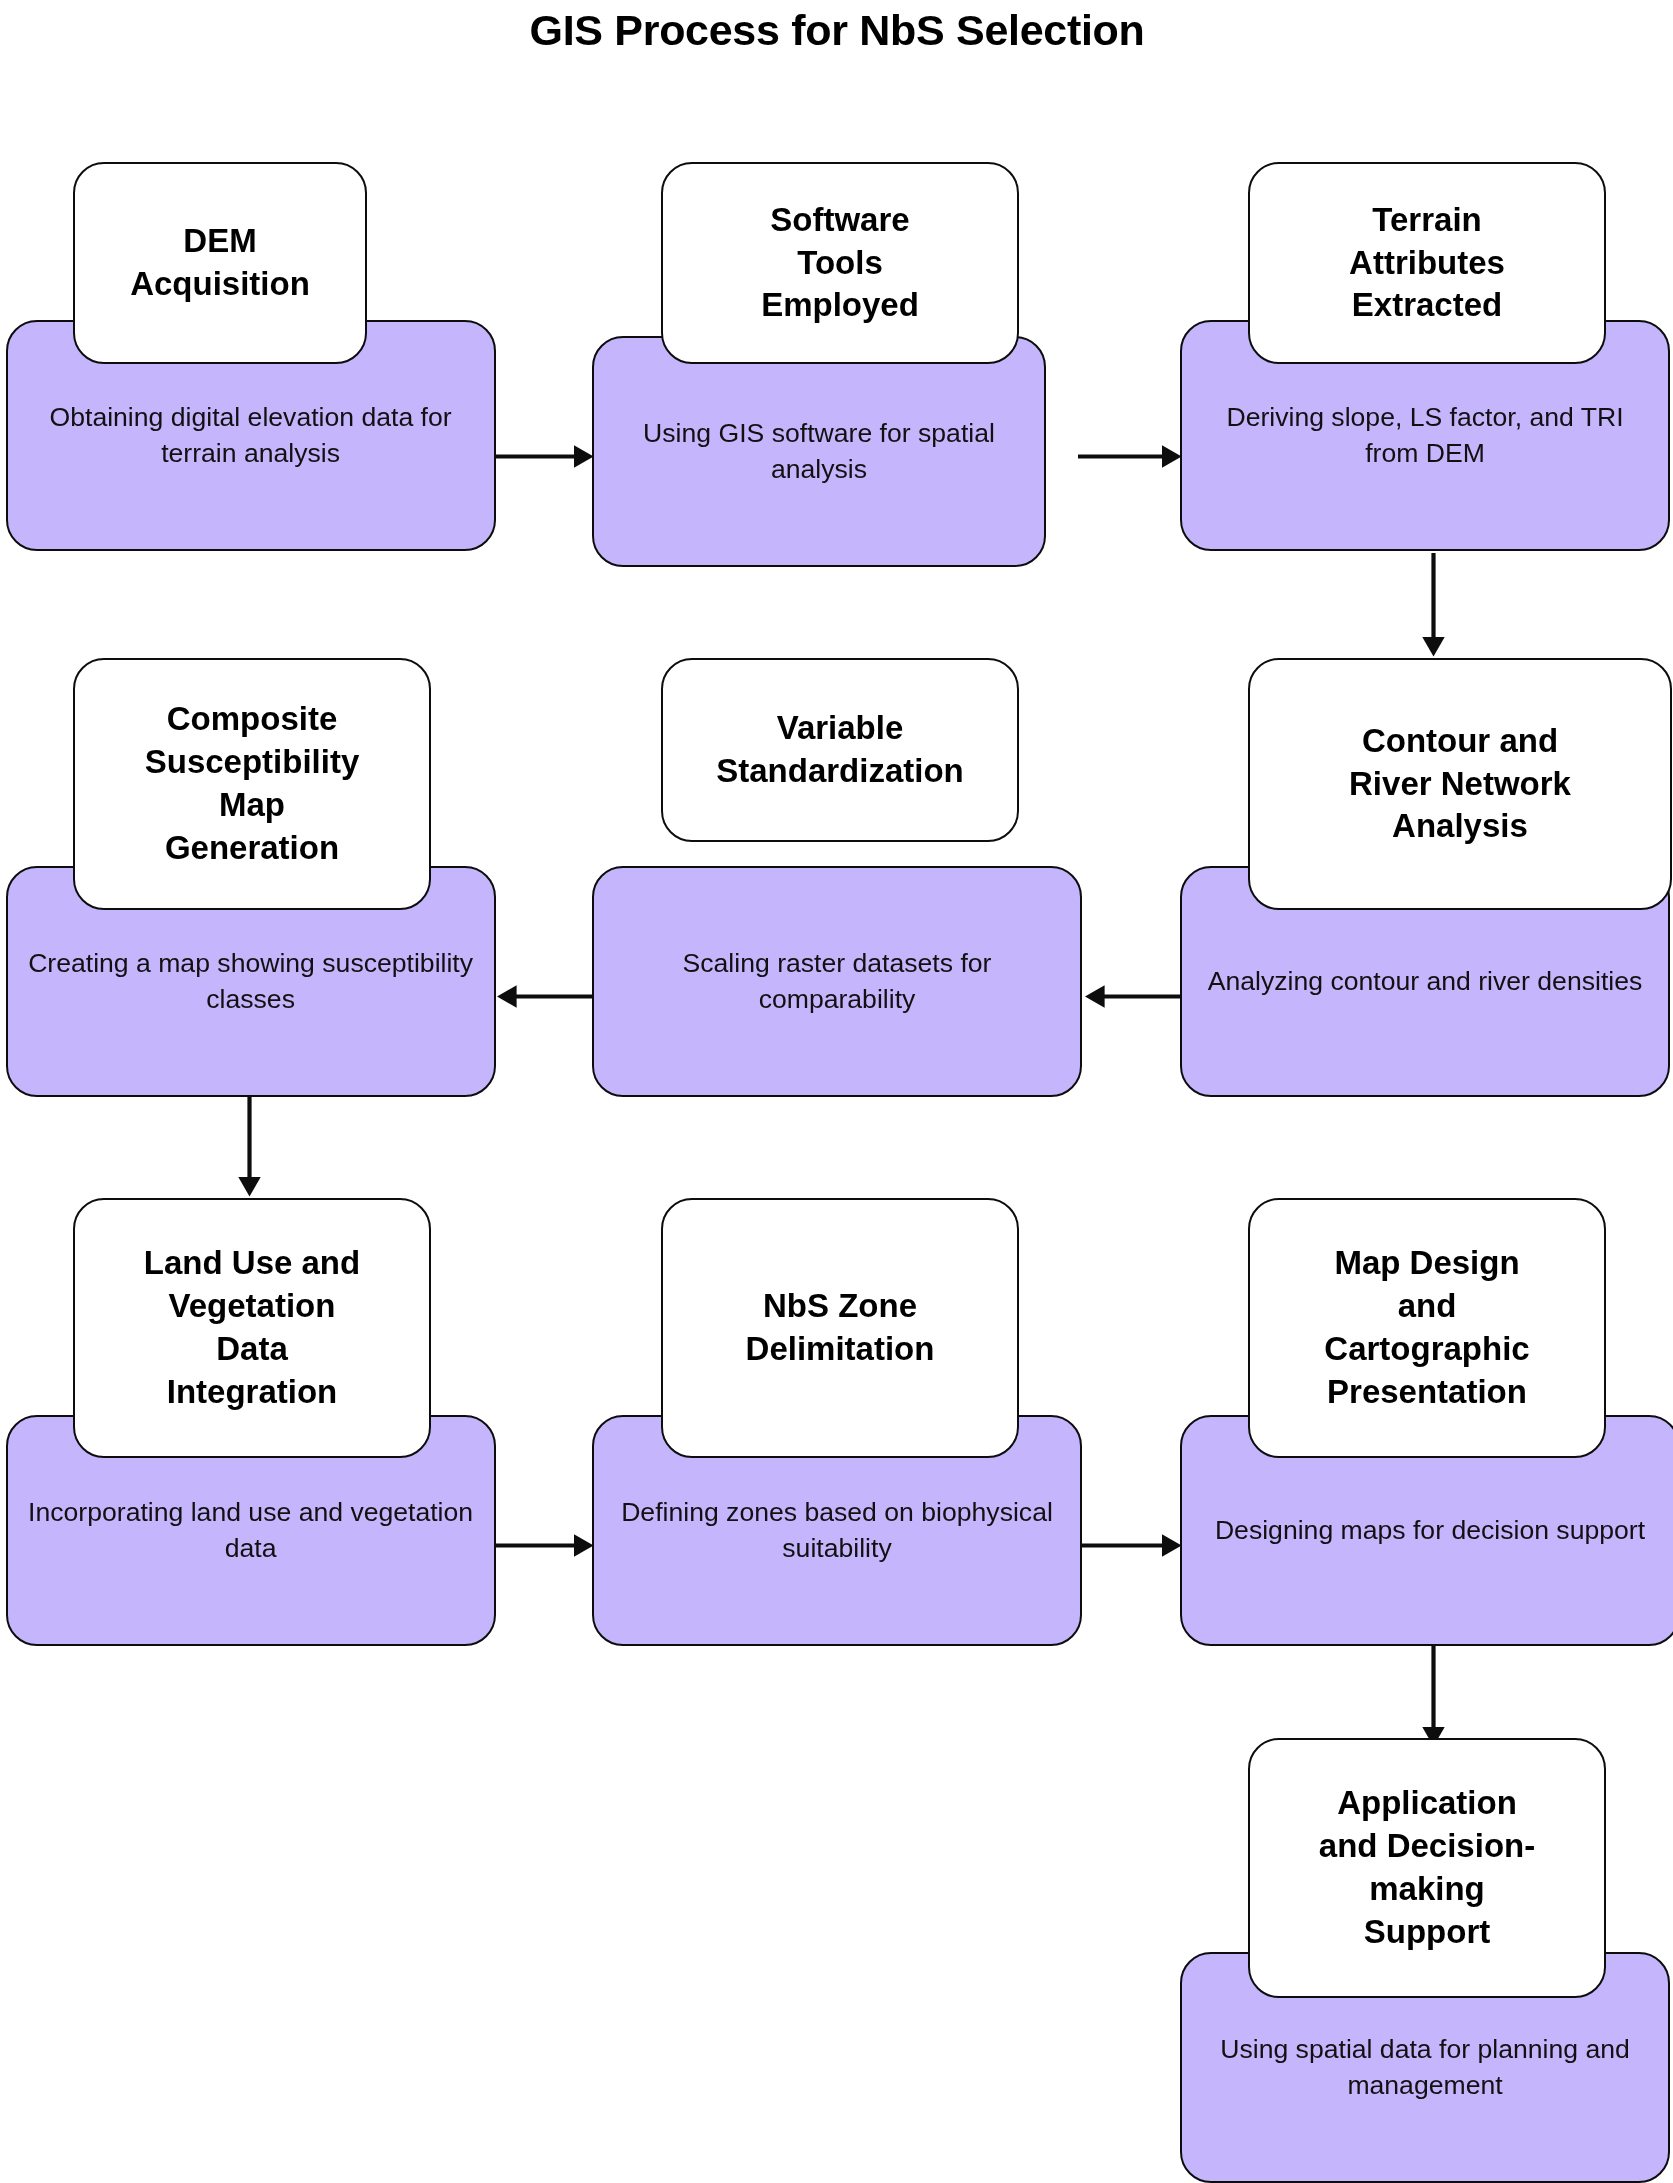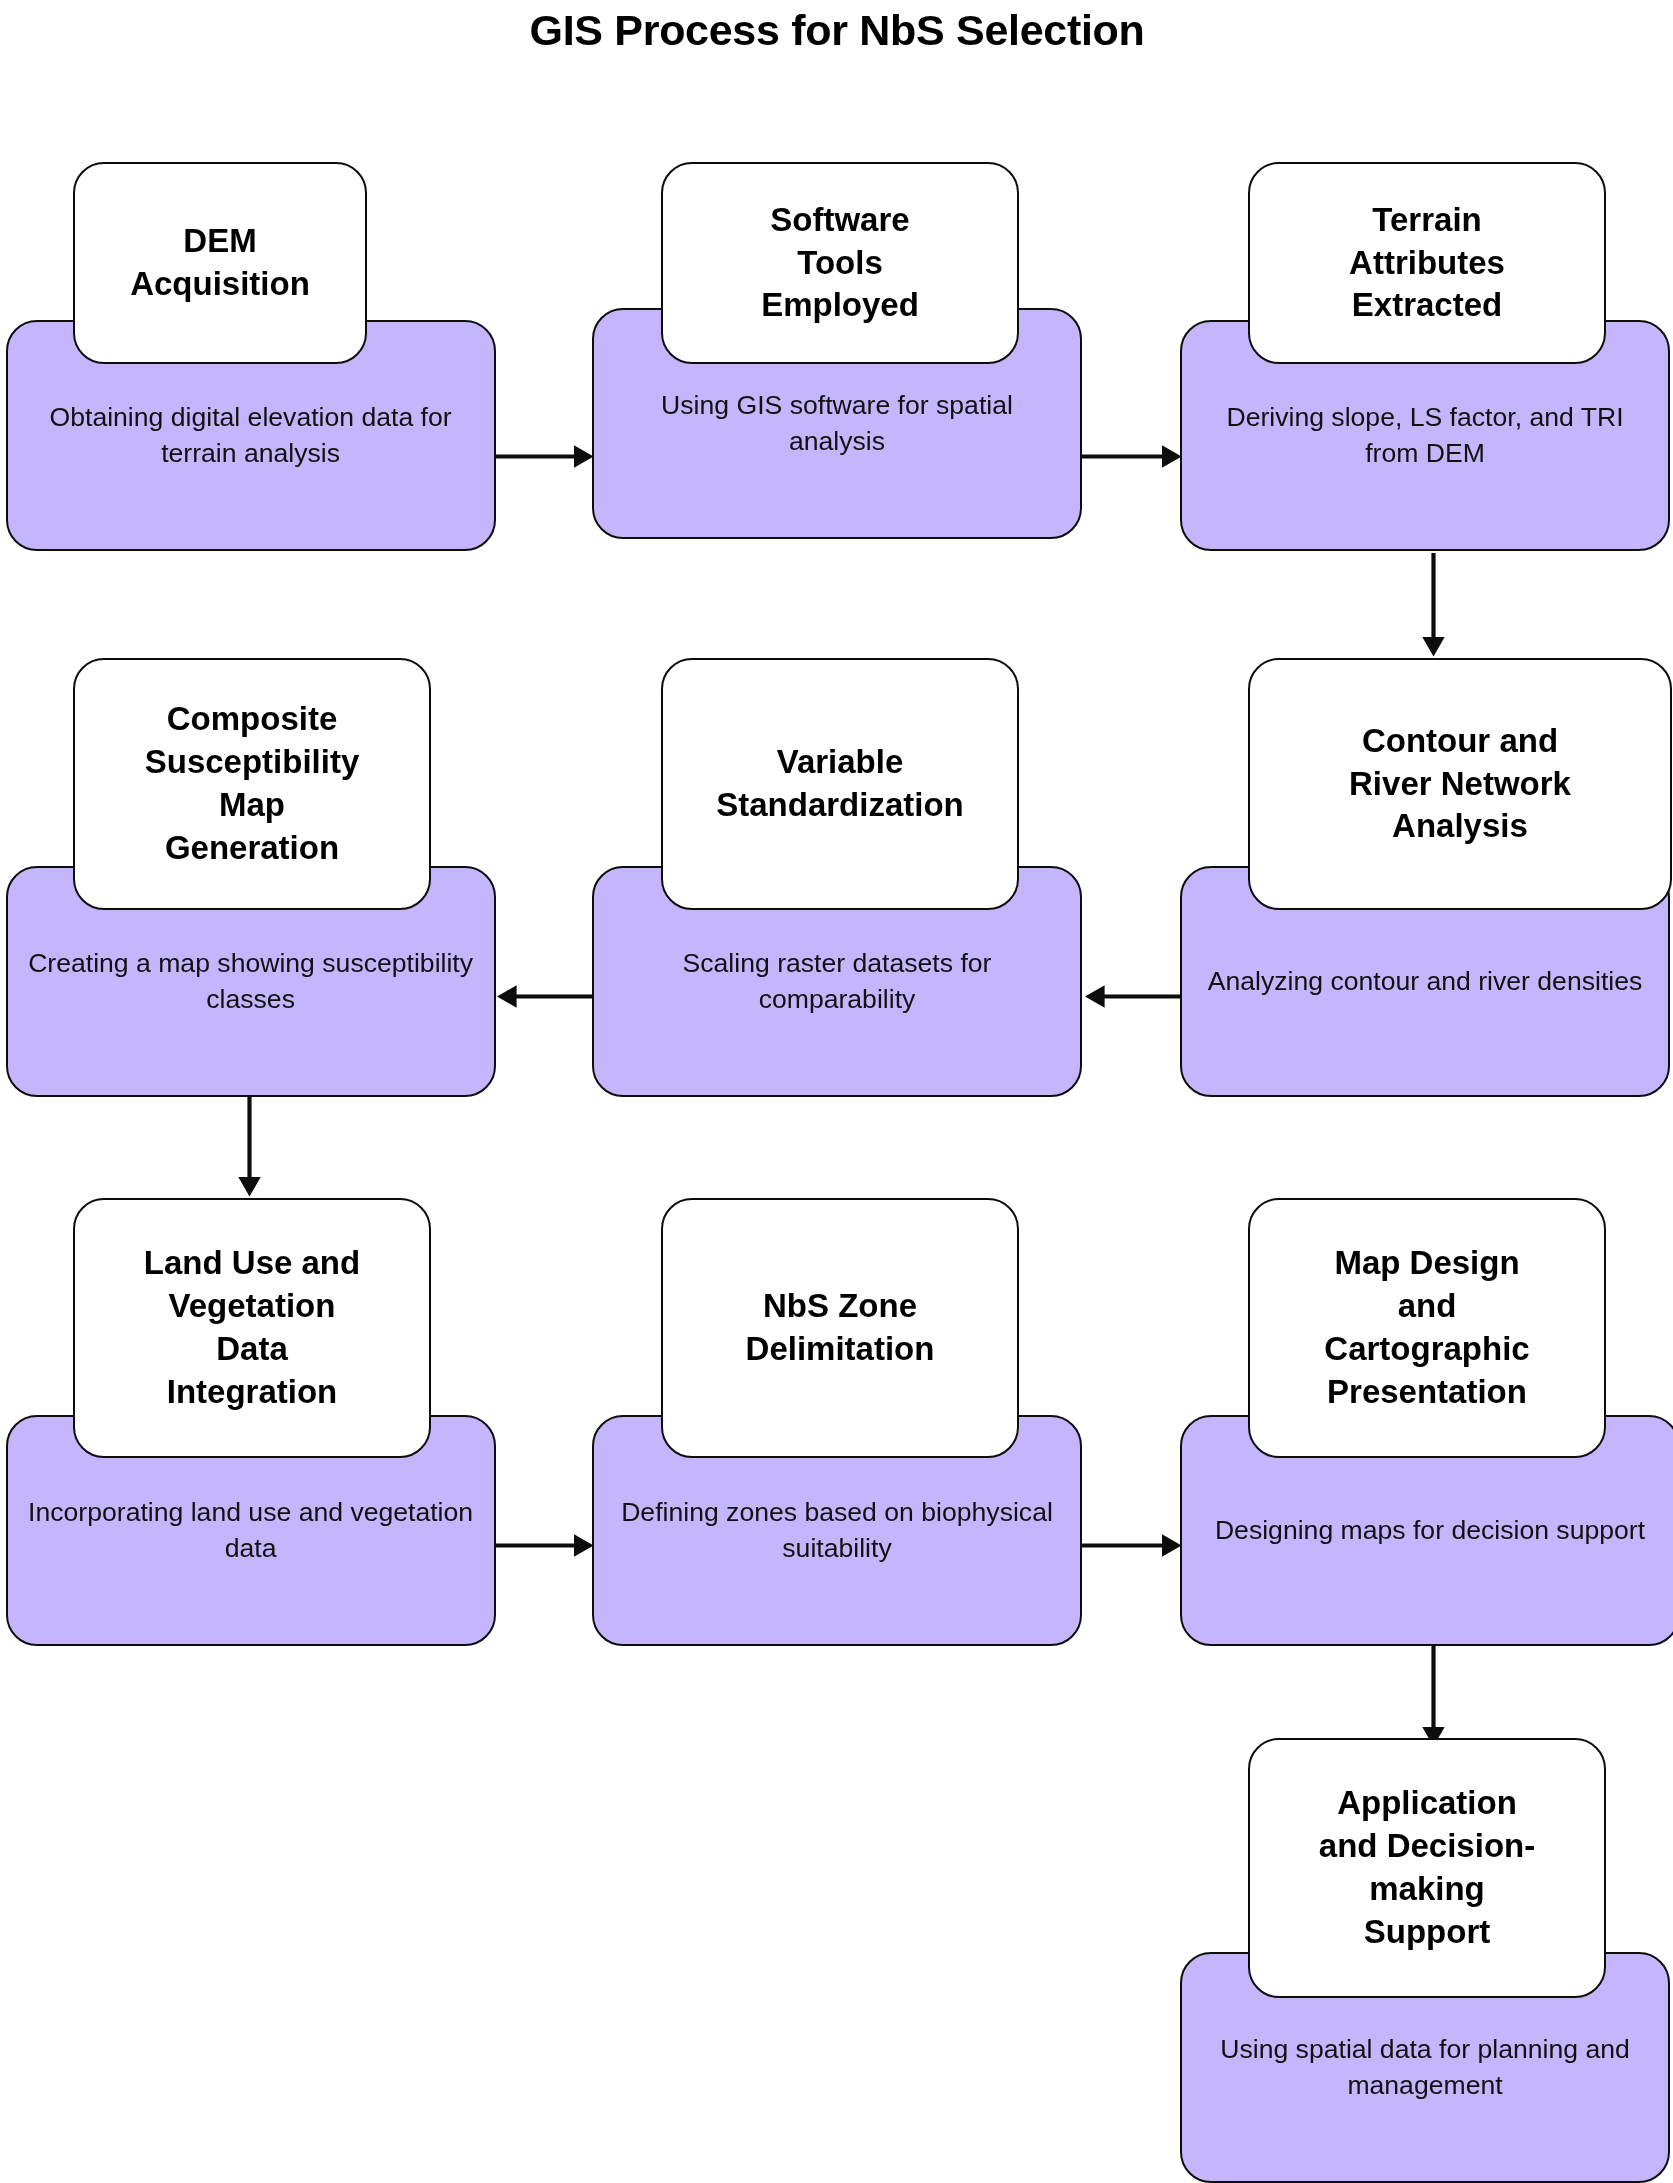--- a/index.html
+++ b/index.html
@@ -120,21 +120,21 @@
     <div class="desc-card" style="left:5.6px;top:320px;width:490px;height:231px;">
       <div class="desc-text">Obtaining digital elevation data for terrain analysis</div>
     </div>
     <div class="title-card" style="left:73px;top:162px;width:294px;height:202px;">
       <div class="title-text" style="white-space:pre-line;">DEM
 Acquisition</div>
     </div>
   </div>
 
   <div class="node">
-    <div class="desc-card" style="left:592px;top:308px;width:490px;height:231px;">
+    <div class="desc-card" style="left:592px;top:336px;width:454px;height:231px;">
       <div class="desc-text">Using GIS software for spatial analysis</div>
     </div>
     <div class="title-card" style="left:661px;top:162px;width:358px;height:202px;">
       <div class="title-text" style="white-space:pre-line;">Software
 Tools
 Employed</div>
     </div>
   </div>
 
   <div class="node">
@@ -156,21 +156,21 @@
       <div class="title-text" style="white-space:pre-line;">Contour and
 River Network
 Analysis</div>
     </div>
   </div>
 
   <div class="node">
     <div class="desc-card" style="left:592px;top:866px;width:490px;height:231px;">
       <div class="desc-text">Scaling raster datasets for comparability</div>
     </div>
-    <div class="title-card" style="left:661px;top:658px;width:358px;height:252px;">
+    <div class="title-card" style="left:661px;top:658px;width:358px;height:184px;">
       <div class="title-text" style="white-space:pre-line;">Variable
 Standardization</div>
     </div>
   </div>
 
   <div class="node">
     <div class="desc-card" style="left:5.6px;top:866px;width:490px;height:231px;">
       <div class="desc-text">Creating a map showing susceptibility classes</div>
     </div>
     <div class="title-card" style="left:73px;top:658px;width:358px;height:252px;">

